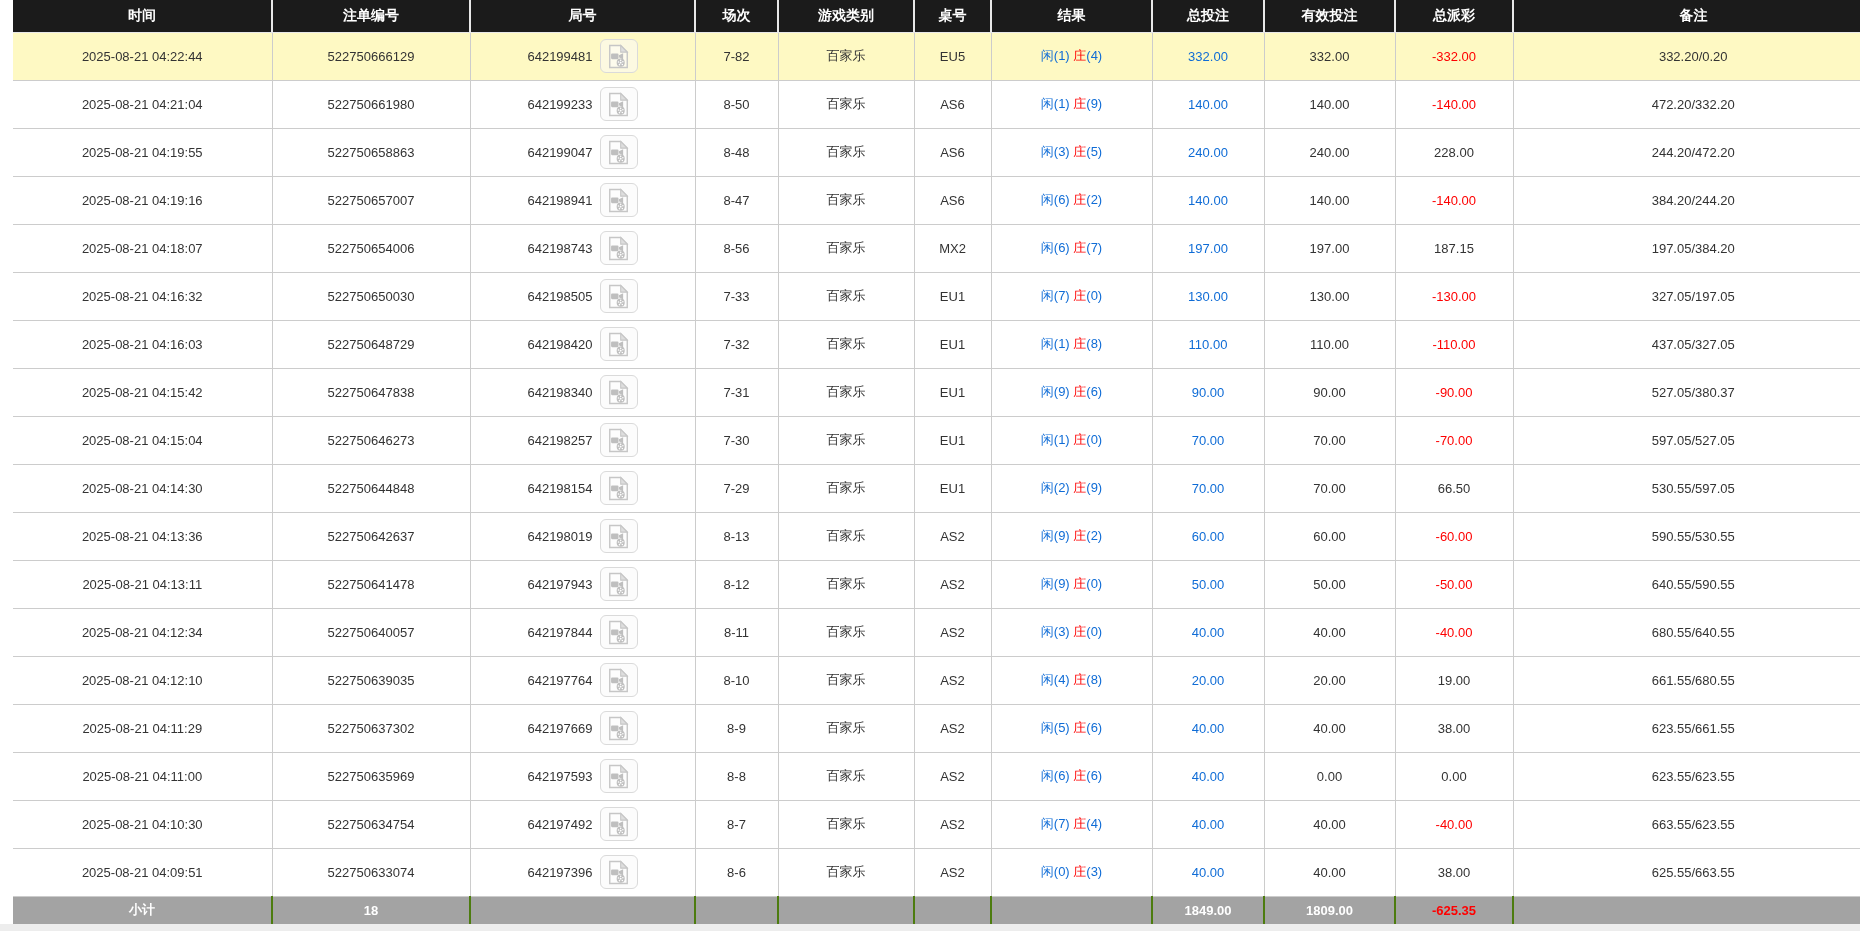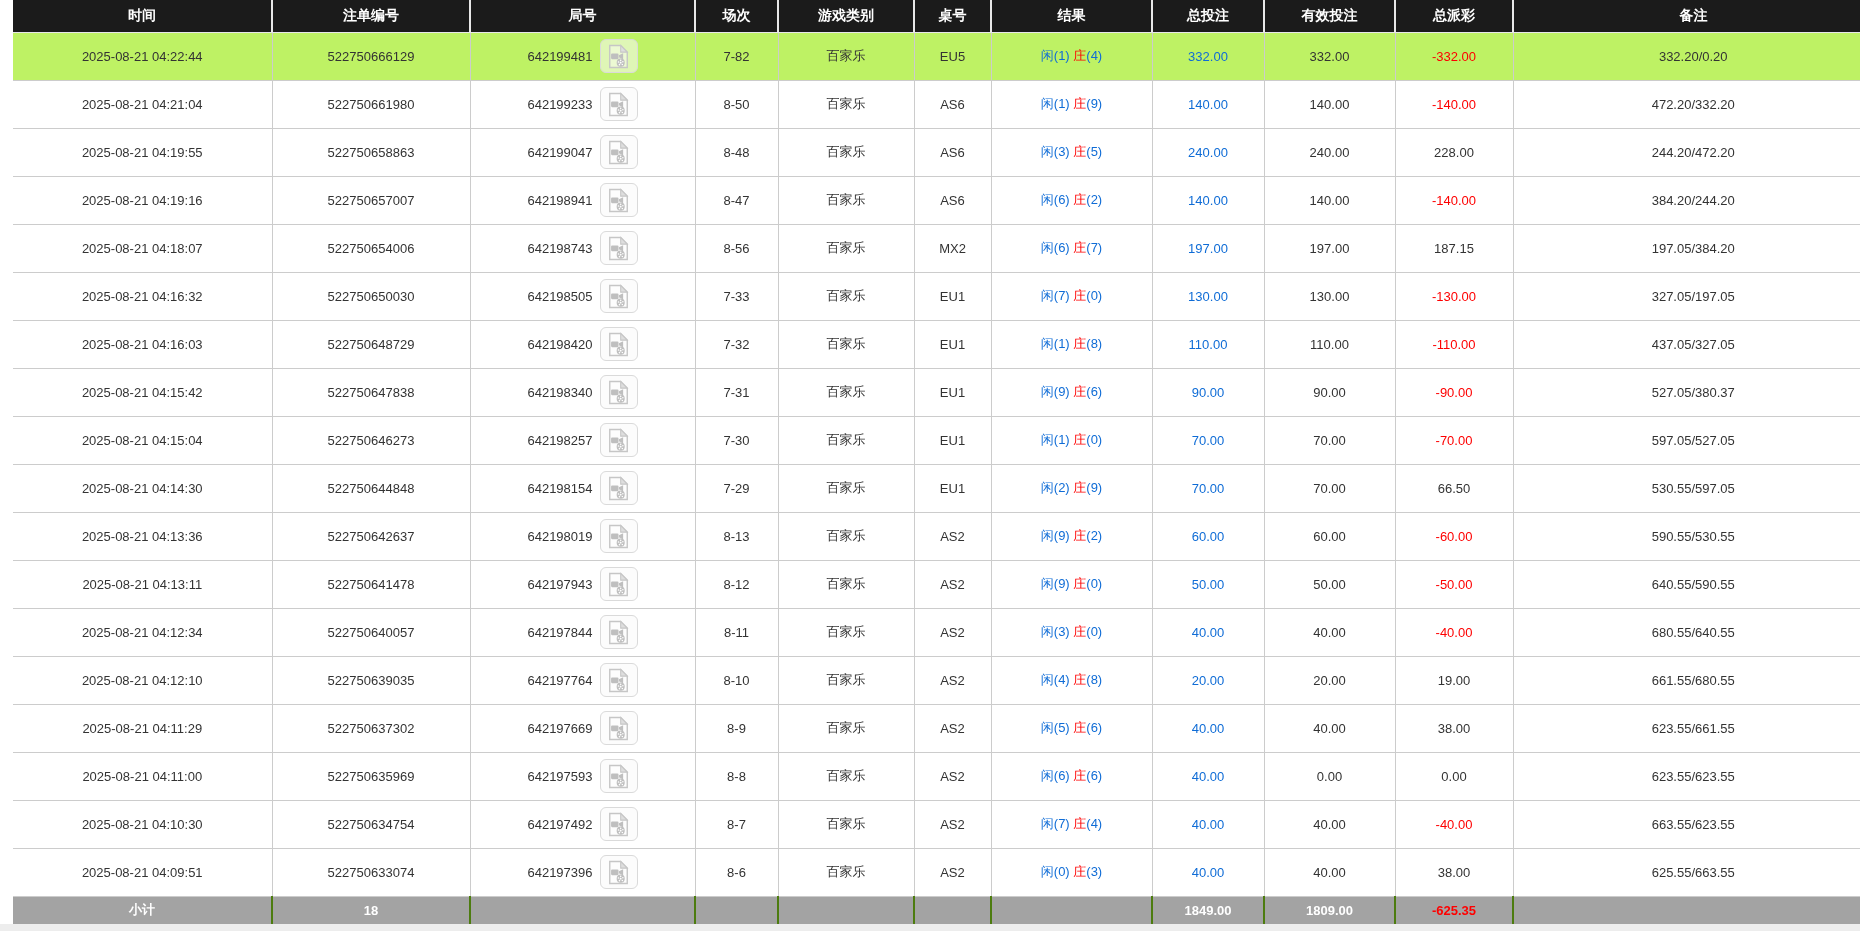--- a/index.html
+++ b/index.html
@@ -17,21 +17,21 @@
 
   
   tbody td {
     height: 48px; text-align: center; vertical-align: middle;
     font-size: 13px; color: #333333; background: #ffffff;
     border: 1px solid #cccccc; border-top: none;
     overflow: hidden; white-space: nowrap;
   }
   tbody td:first-child { border-left: none; }
   tbody td:last-child { border-right: none; }
-  tbody tr.hl td { background: #bef264; }
+  tbody tr.hl td { background: #fef9c3; }
 
   .blue { color: #0f6cd6; }
   .neg  { color: #fe0000; }
 
   .result-link { color: #0f6cd6; text-decoration: none; cursor: pointer; }
   .result-link .banker { color: #fe0000; font-style: normal; }
 
   .round-cell { display: inline-flex; align-items: center; justify-content: flex-end; gap: 7px; }
   .video-btn {
     display: inline-flex; align-items: center; justify-content: center;

